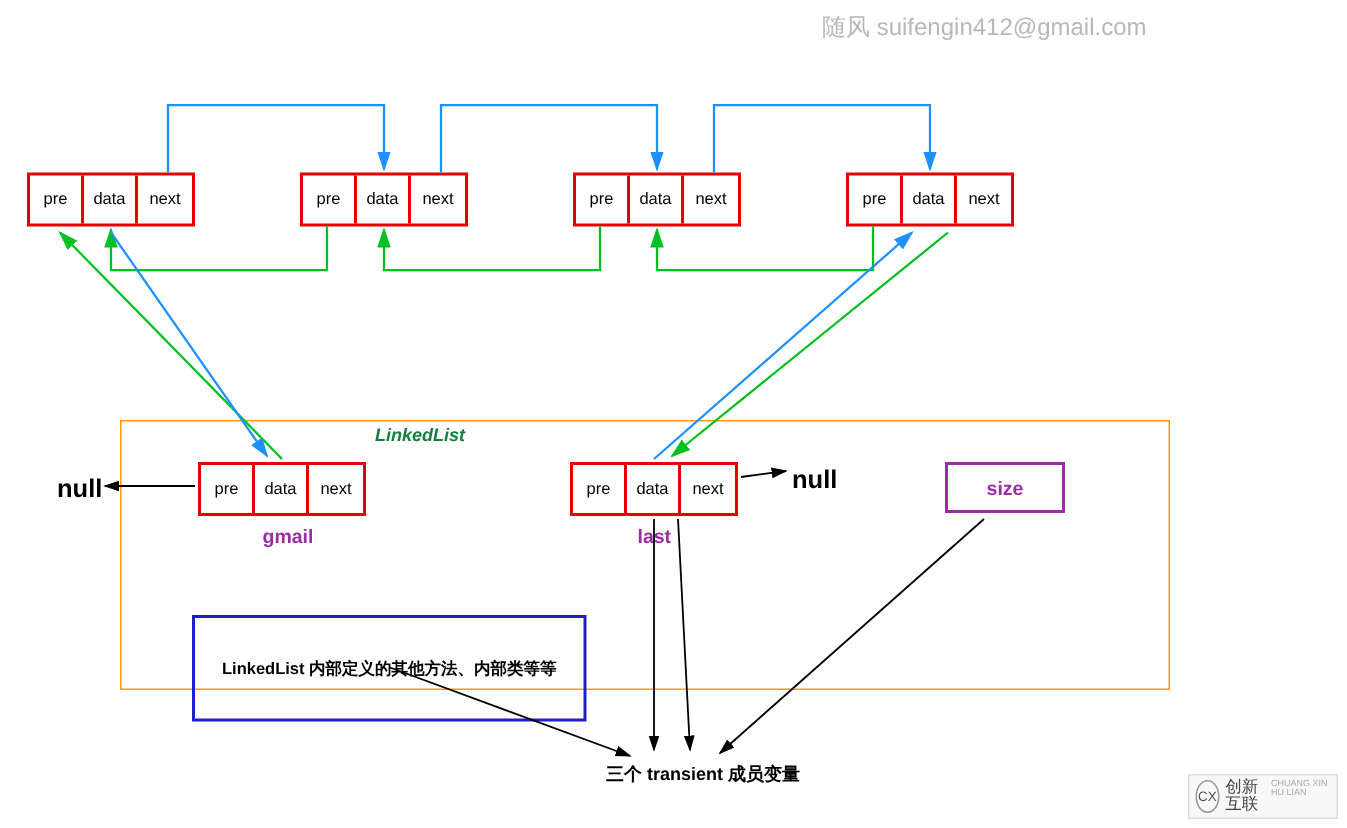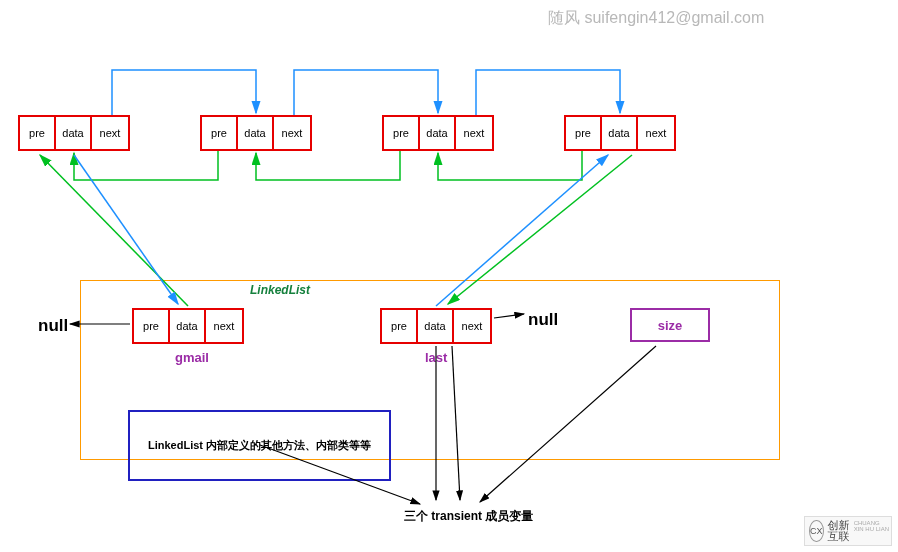--- a/index.html
+++ b/index.html
@@ -79,21 +79,21 @@
   }
   .bottom-text {
     position: absolute;
     font-size: 12px;
     font-weight: bold;
   }
   .logo {
     position: absolute;
     bottom: 6px;
     right: 6px;
-    width: 88px;
+    width: 100px;
     height: 30px;
     border: 1px solid #ddd;
     display: flex;
     align-items: center;
     font-size: 10px;
     color: #777;
     background: #f8f8f8;
   }
   .logo-circle {
     width: 22px; height: 22px; border: 1px solid #999; border-radius: 50%;

